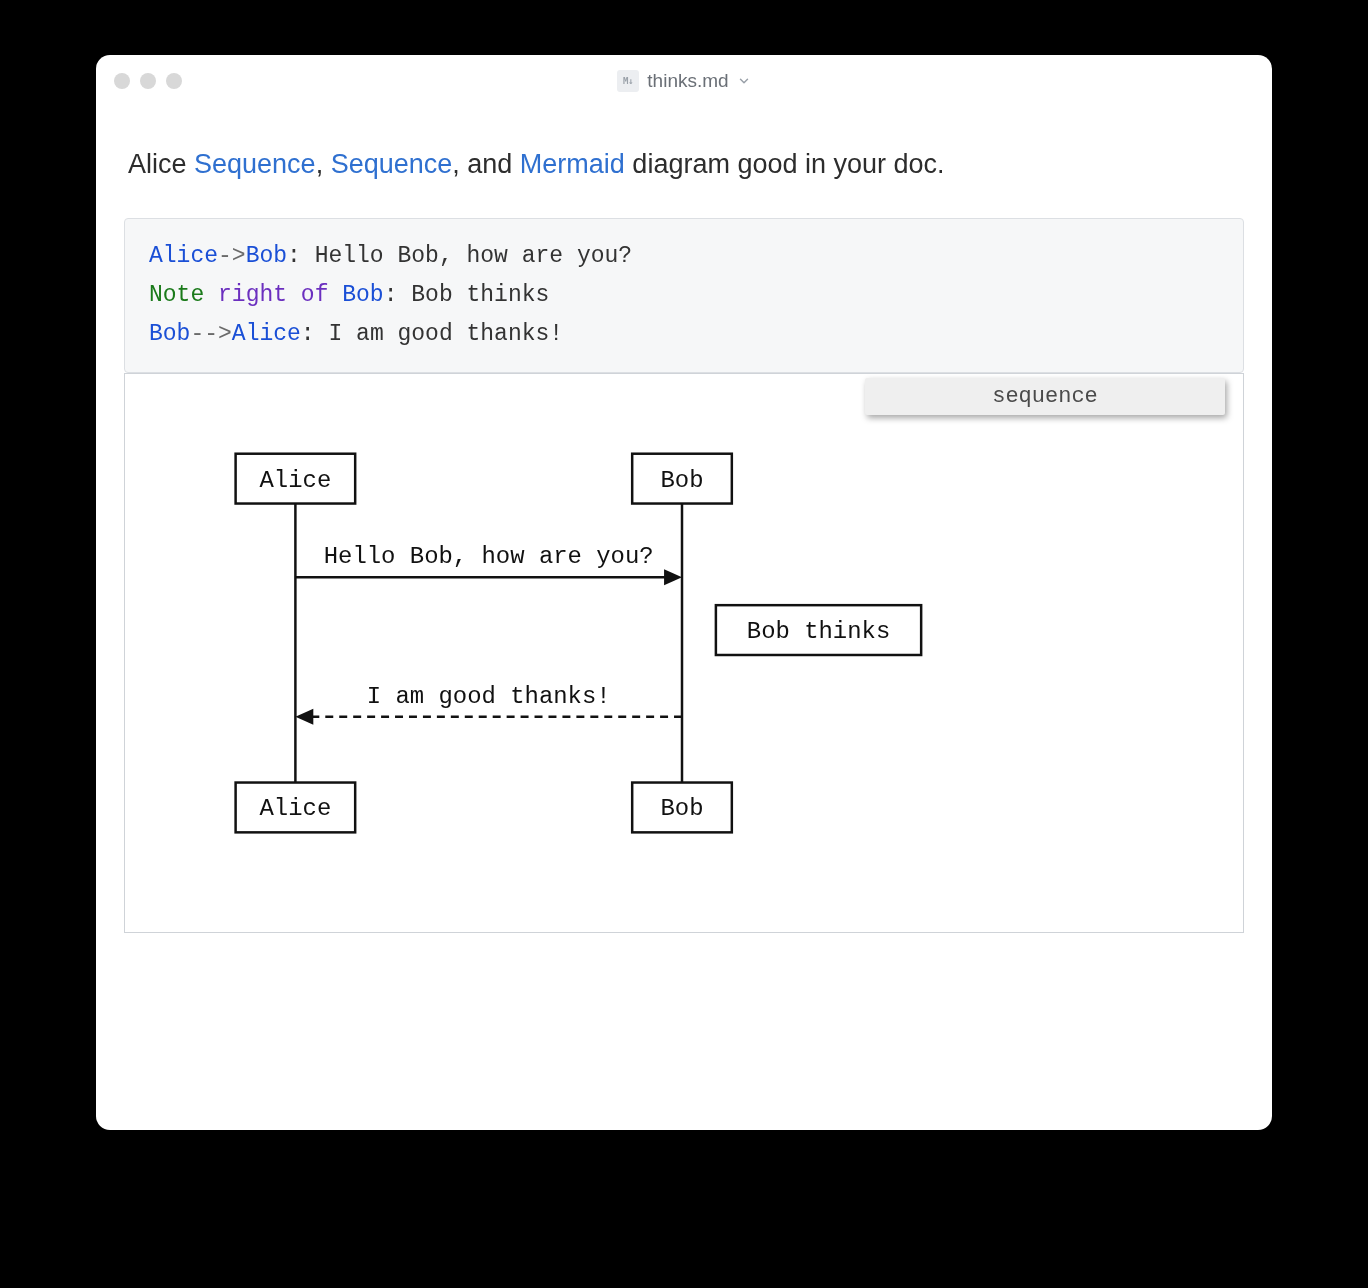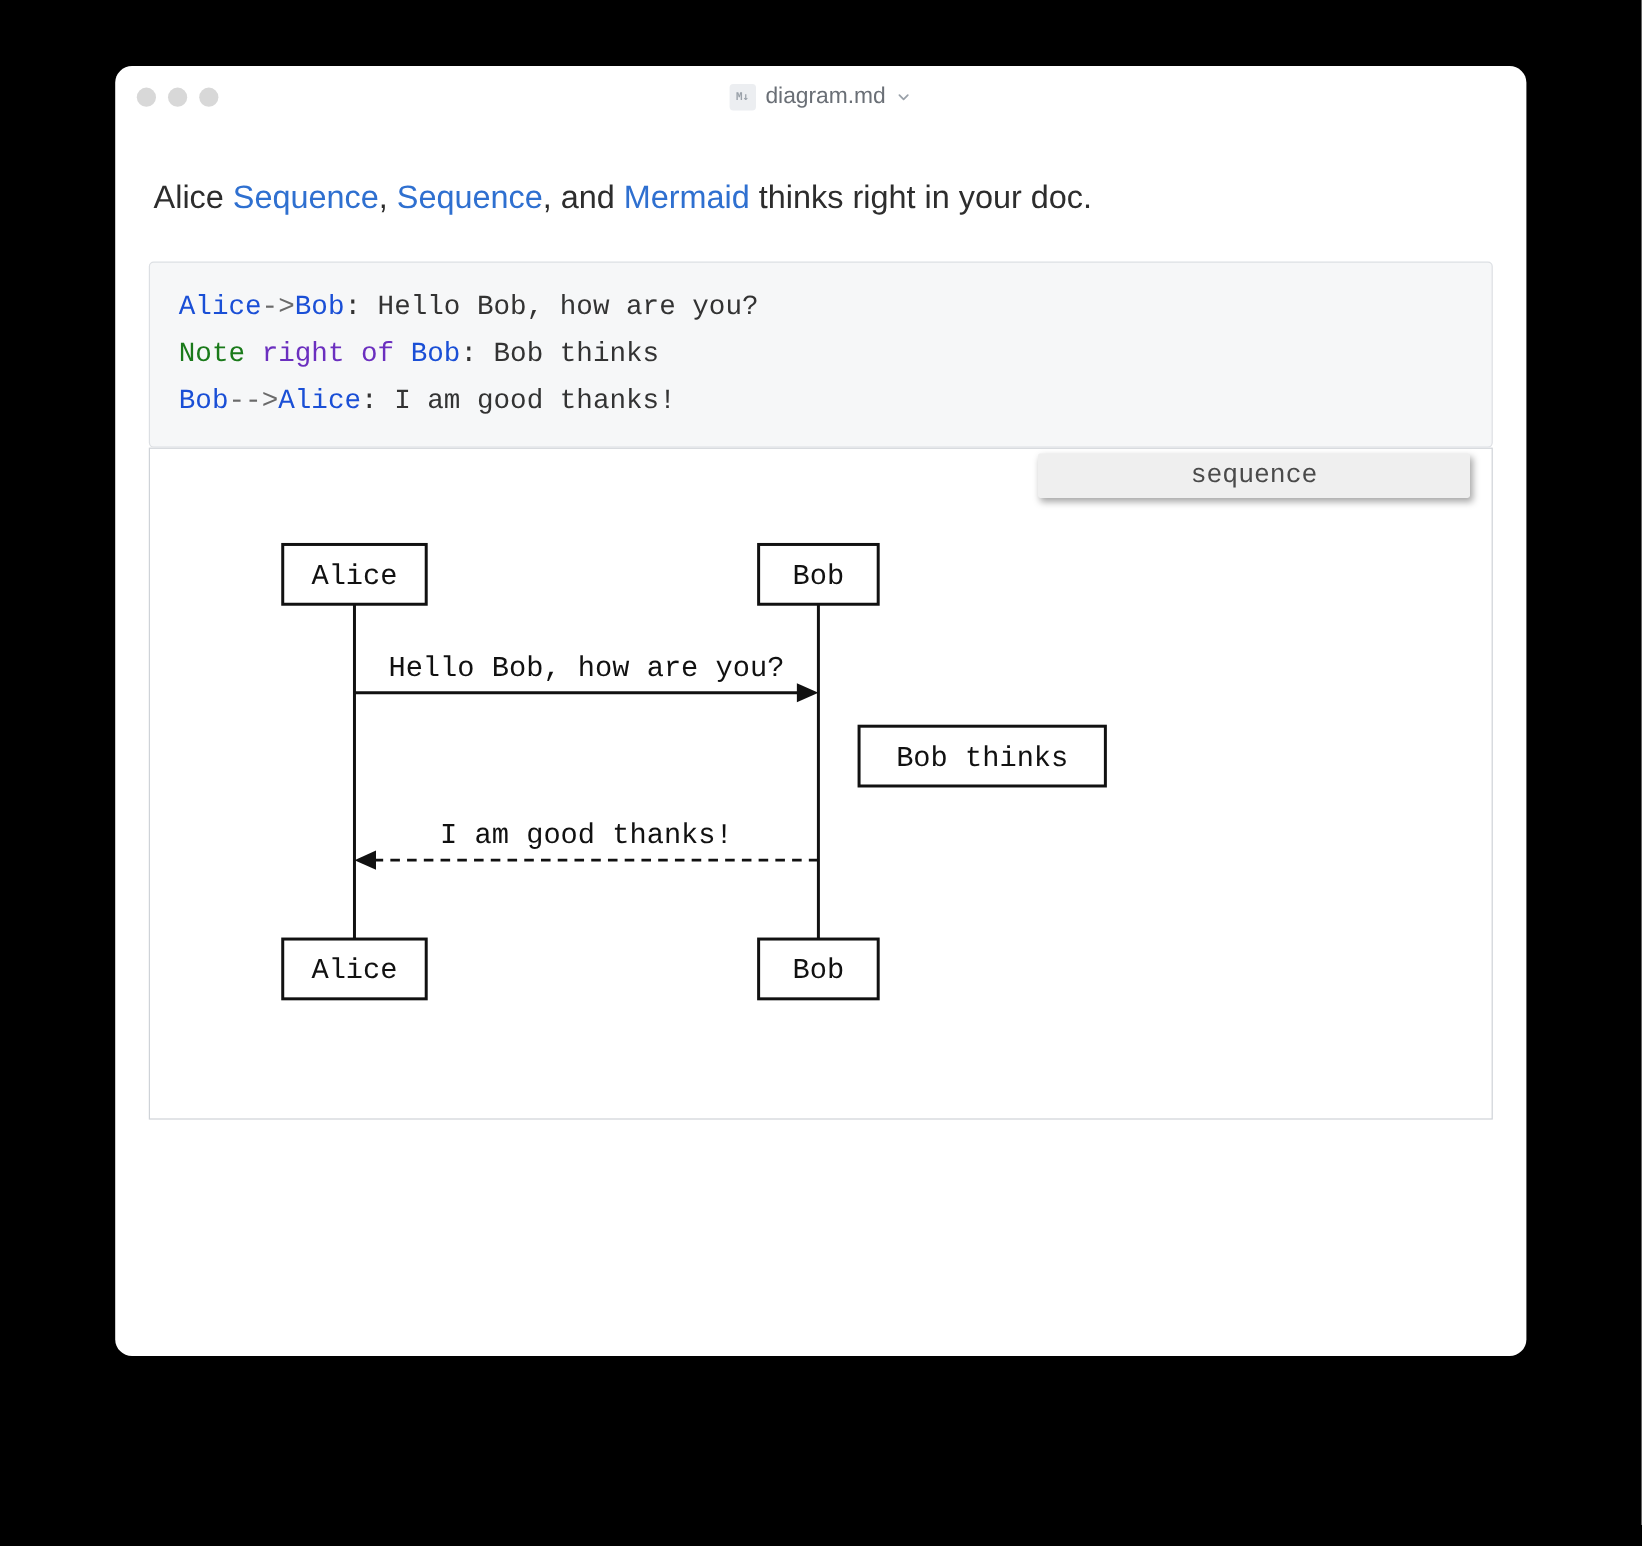--- a/index.html
+++ b/index.html
@@ -159,31 +159,31 @@
 <div class="window">
 
   <div class="titlebar">
     <div class="traffic-lights">
       <div class="traffic-light"></div>
       <div class="traffic-light"></div>
       <div class="traffic-light"></div>
     </div>
     <div class="title-area">
       <span class="file-icon">M↓</span>
-      <span>diagram.md</span>
+      <span>thinks.md</span>
       <svg class="chevron-down" viewBox="0 0 24 24">
         <path d="M6 9l6 6 6-6" fill="none" stroke="currentColor" stroke-width="2.5" stroke-linecap="round" stroke-linejoin="round"></path>
       </svg>
     </div>
   </div>
 
   <div class="content">
 
     <p class="intro">
-      <span>Alice </span><a href="#">Sequence</a><span>, </span><a href="#">Sequence</a><span>, and </span><a href="#">Mermaid</a><span> thinks right in your doc.</span>
+      <span>Alice </span><a href="#">Sequence</a><span>, </span><a href="#">Sequence</a><span>, and </span><a href="#">Mermaid</a><span> diagram good in your doc.</span>
     </p>
 
     <div class="code-block"><span class="tok-name">Alice</span><span class="tok-arrow">-&gt;</span><span class="tok-name">Bob</span><span>: </span><span>Hello Bob, how are you?</span>
 <span class="tok-kw">Note</span><span> </span><span class="tok-kw2">right of</span><span> </span><span class="tok-name">Bob</span><span>: </span><span>Bob thinks</span>
 <span class="tok-name">Bob</span><span class="tok-arrow">--&gt;</span><span class="tok-name">Alice</span><span>: </span><span>I am good thanks!</span></div>
 
     <div class="diagram-wrap">
       <div class="dtype-pill">sequence</div>
 
       <svg class="sequence" viewBox="0 0 1120 560">

